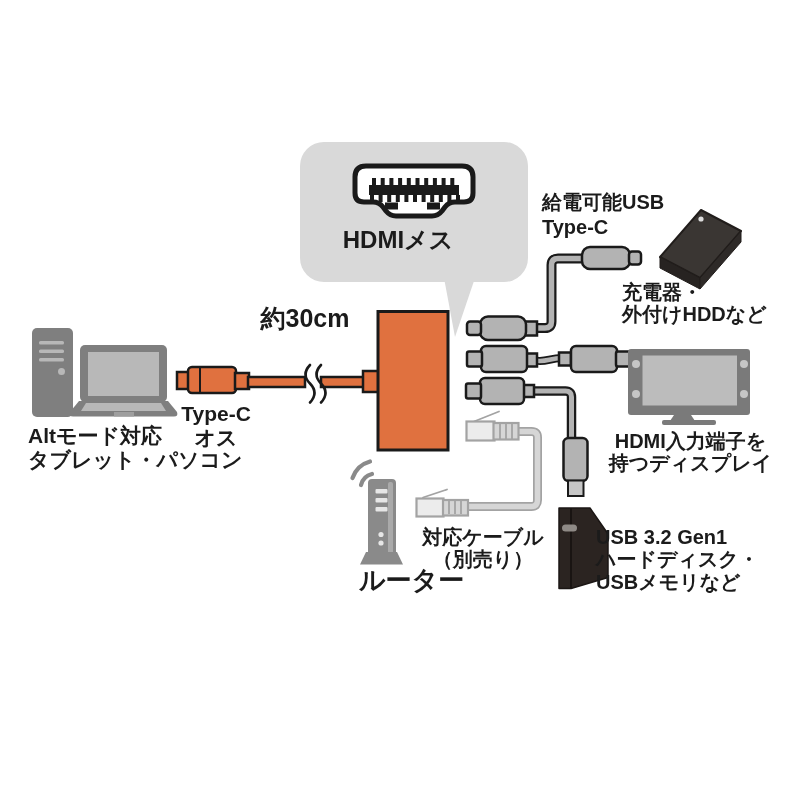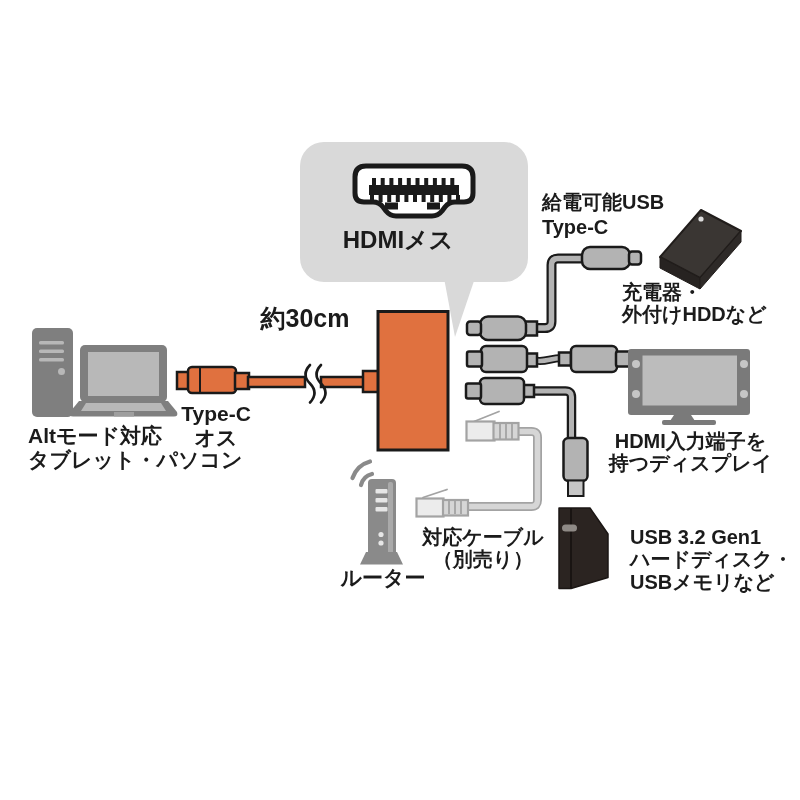--- a/index.html
+++ b/index.html
@@ -200,26 +200,26 @@
   <div class="lbl" style="left:622px;top:281px;font-size:20px;">
     <div>充電器・</div>
     <div>外付けHDDなど</div>
   </div>
 
   <div class="lbl ctr" style="left:608px;top:430px;width:165px;font-size:20px;">
     <div>HDMI入力端子を</div>
     <div>持つディスプレイ</div>
   </div>
 
-  <div class="lbl" style="left:630px;top:526px;font-size:20px;">
+  <div class="lbl" style="left:596px;top:526px;font-size:20px;">
     <div>USB 3.2 Gen1</div>
     <div>ハードディスク・</div>
     <div>USBメモリなど</div>
   </div>
 
   <div class="lbl ctr" style="left:412px;top:526px;width:142px;font-size:20px;">
     <div>対応ケーブル</div>
     <div>（別売り）</div>
   </div>
 
-  <div class="lbl ctr" style="left:339px;top:566px;width:88px;font-size:21px;">ルーター</div>
+  <div class="lbl ctr" style="left:359px;top:566px;width:88px;font-size:26px;">ルーター</div>
 
 </div>
 
 </body></html>

